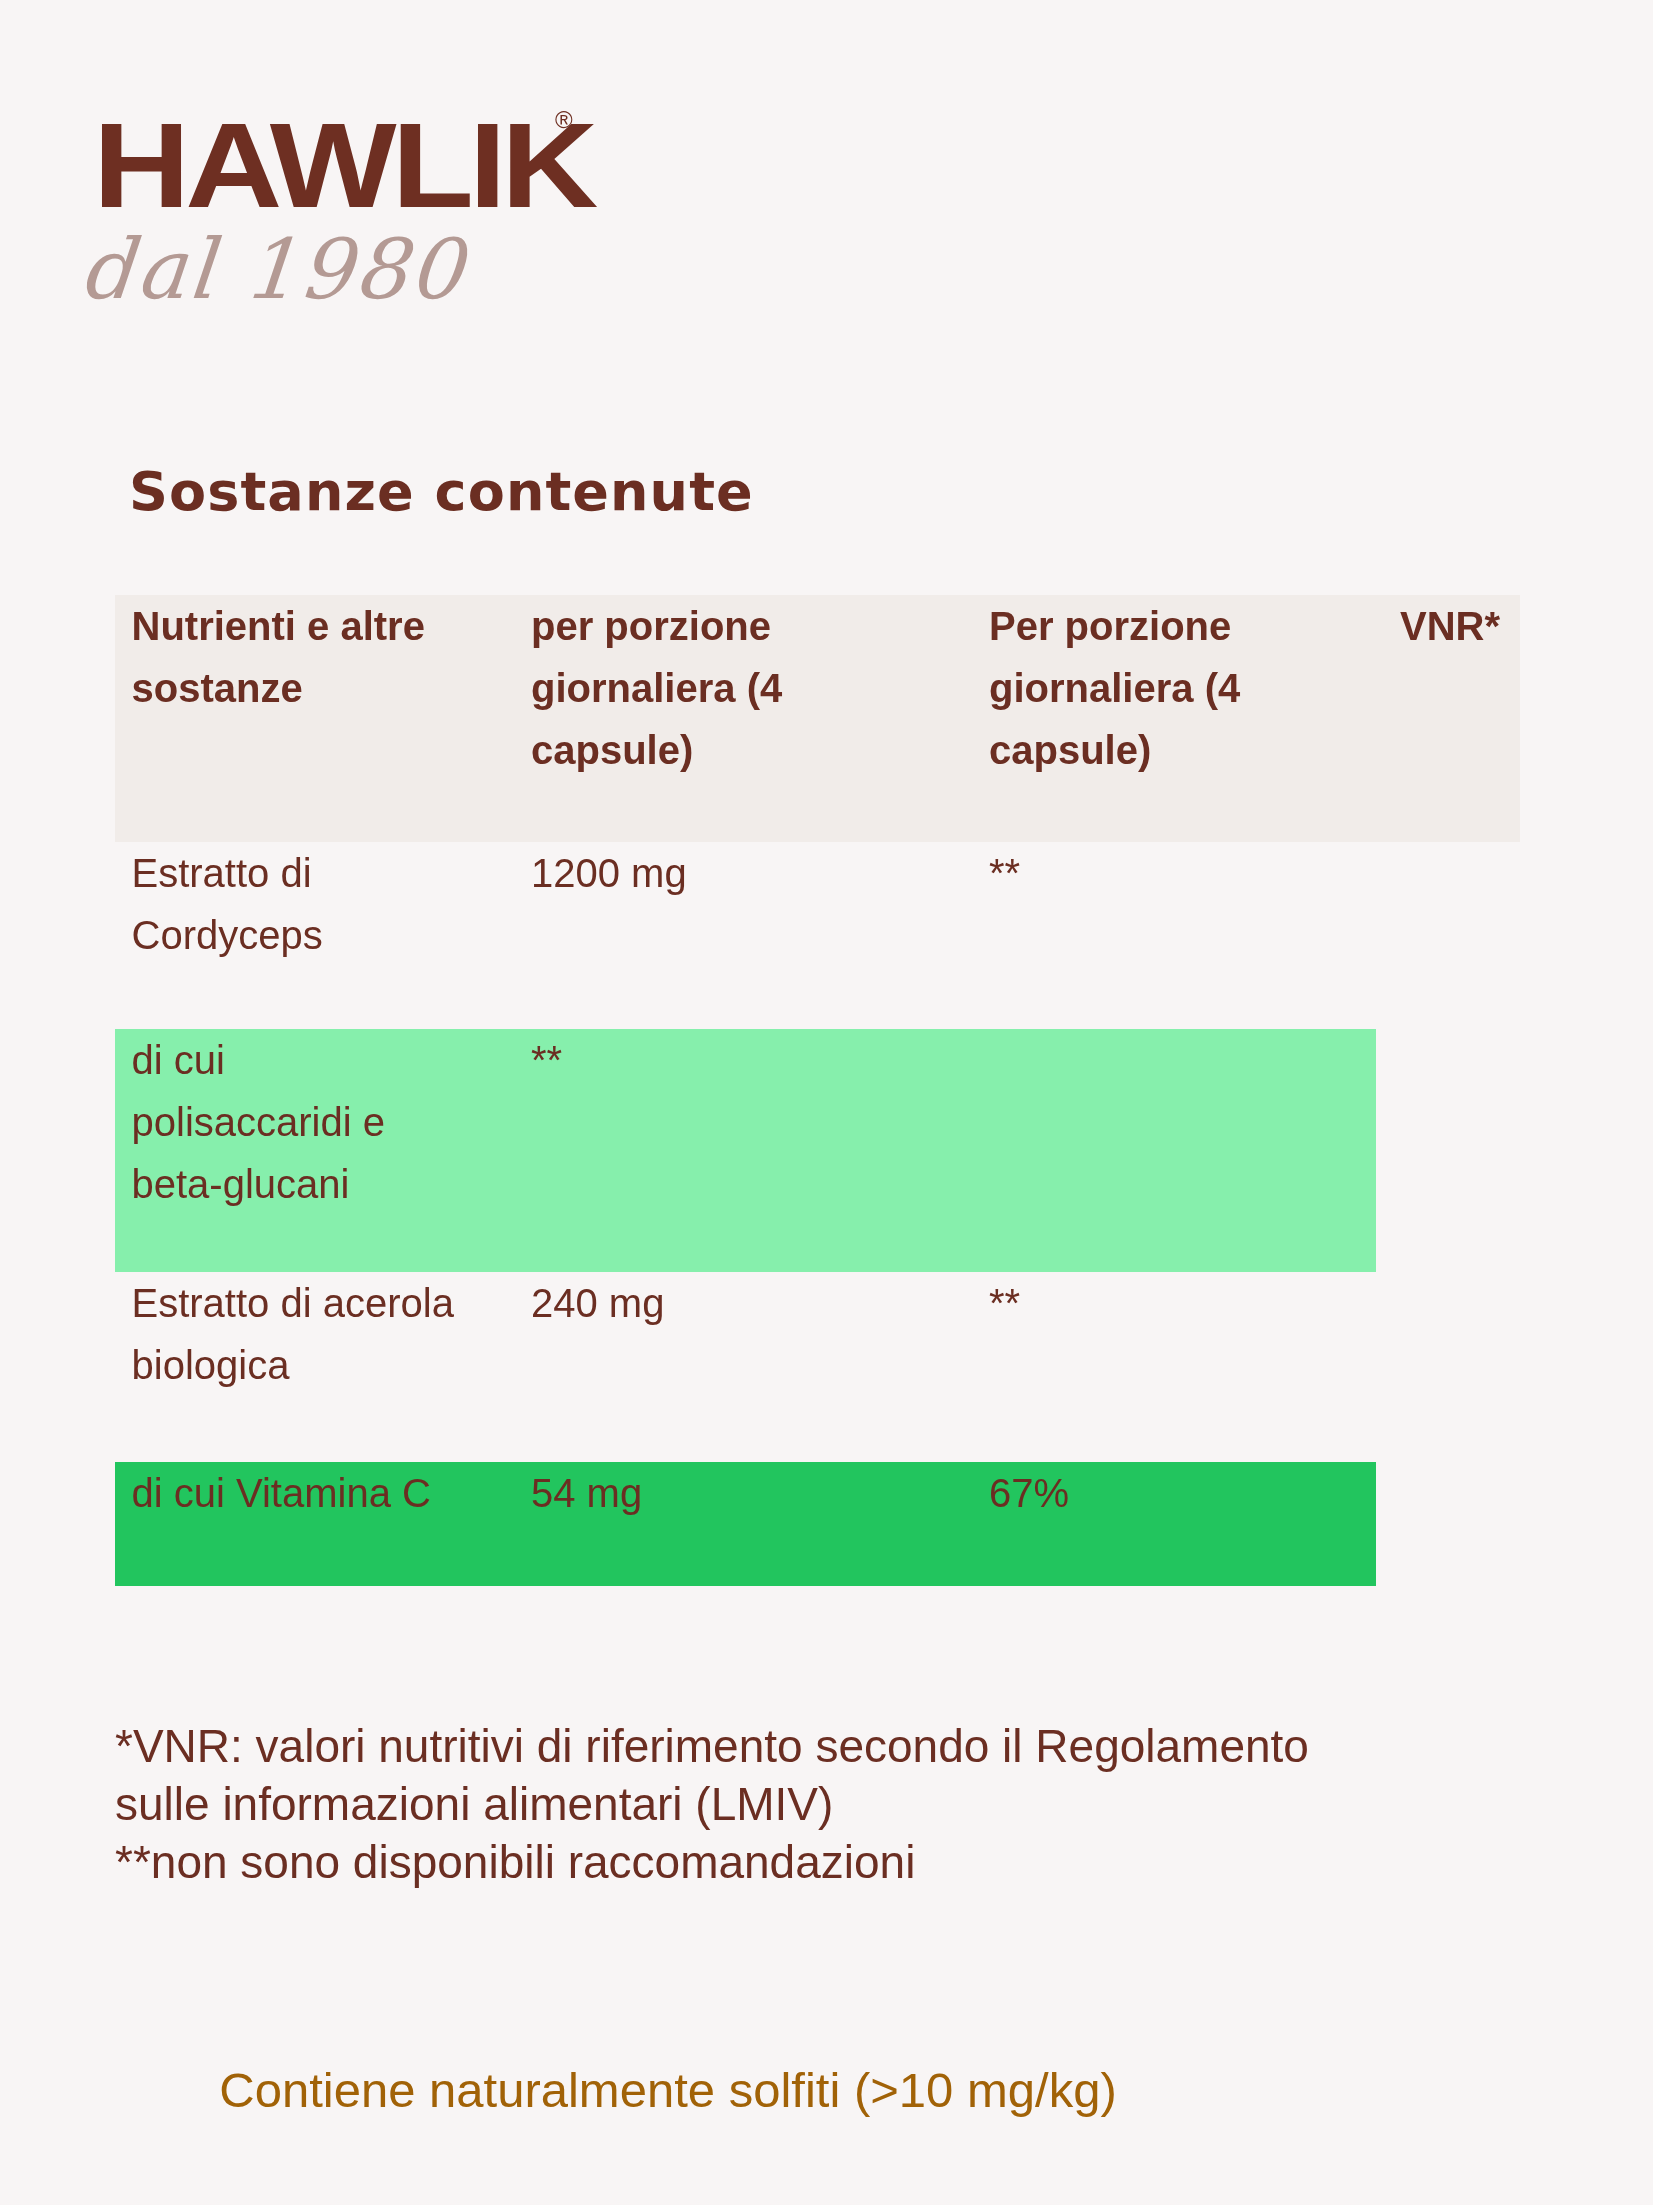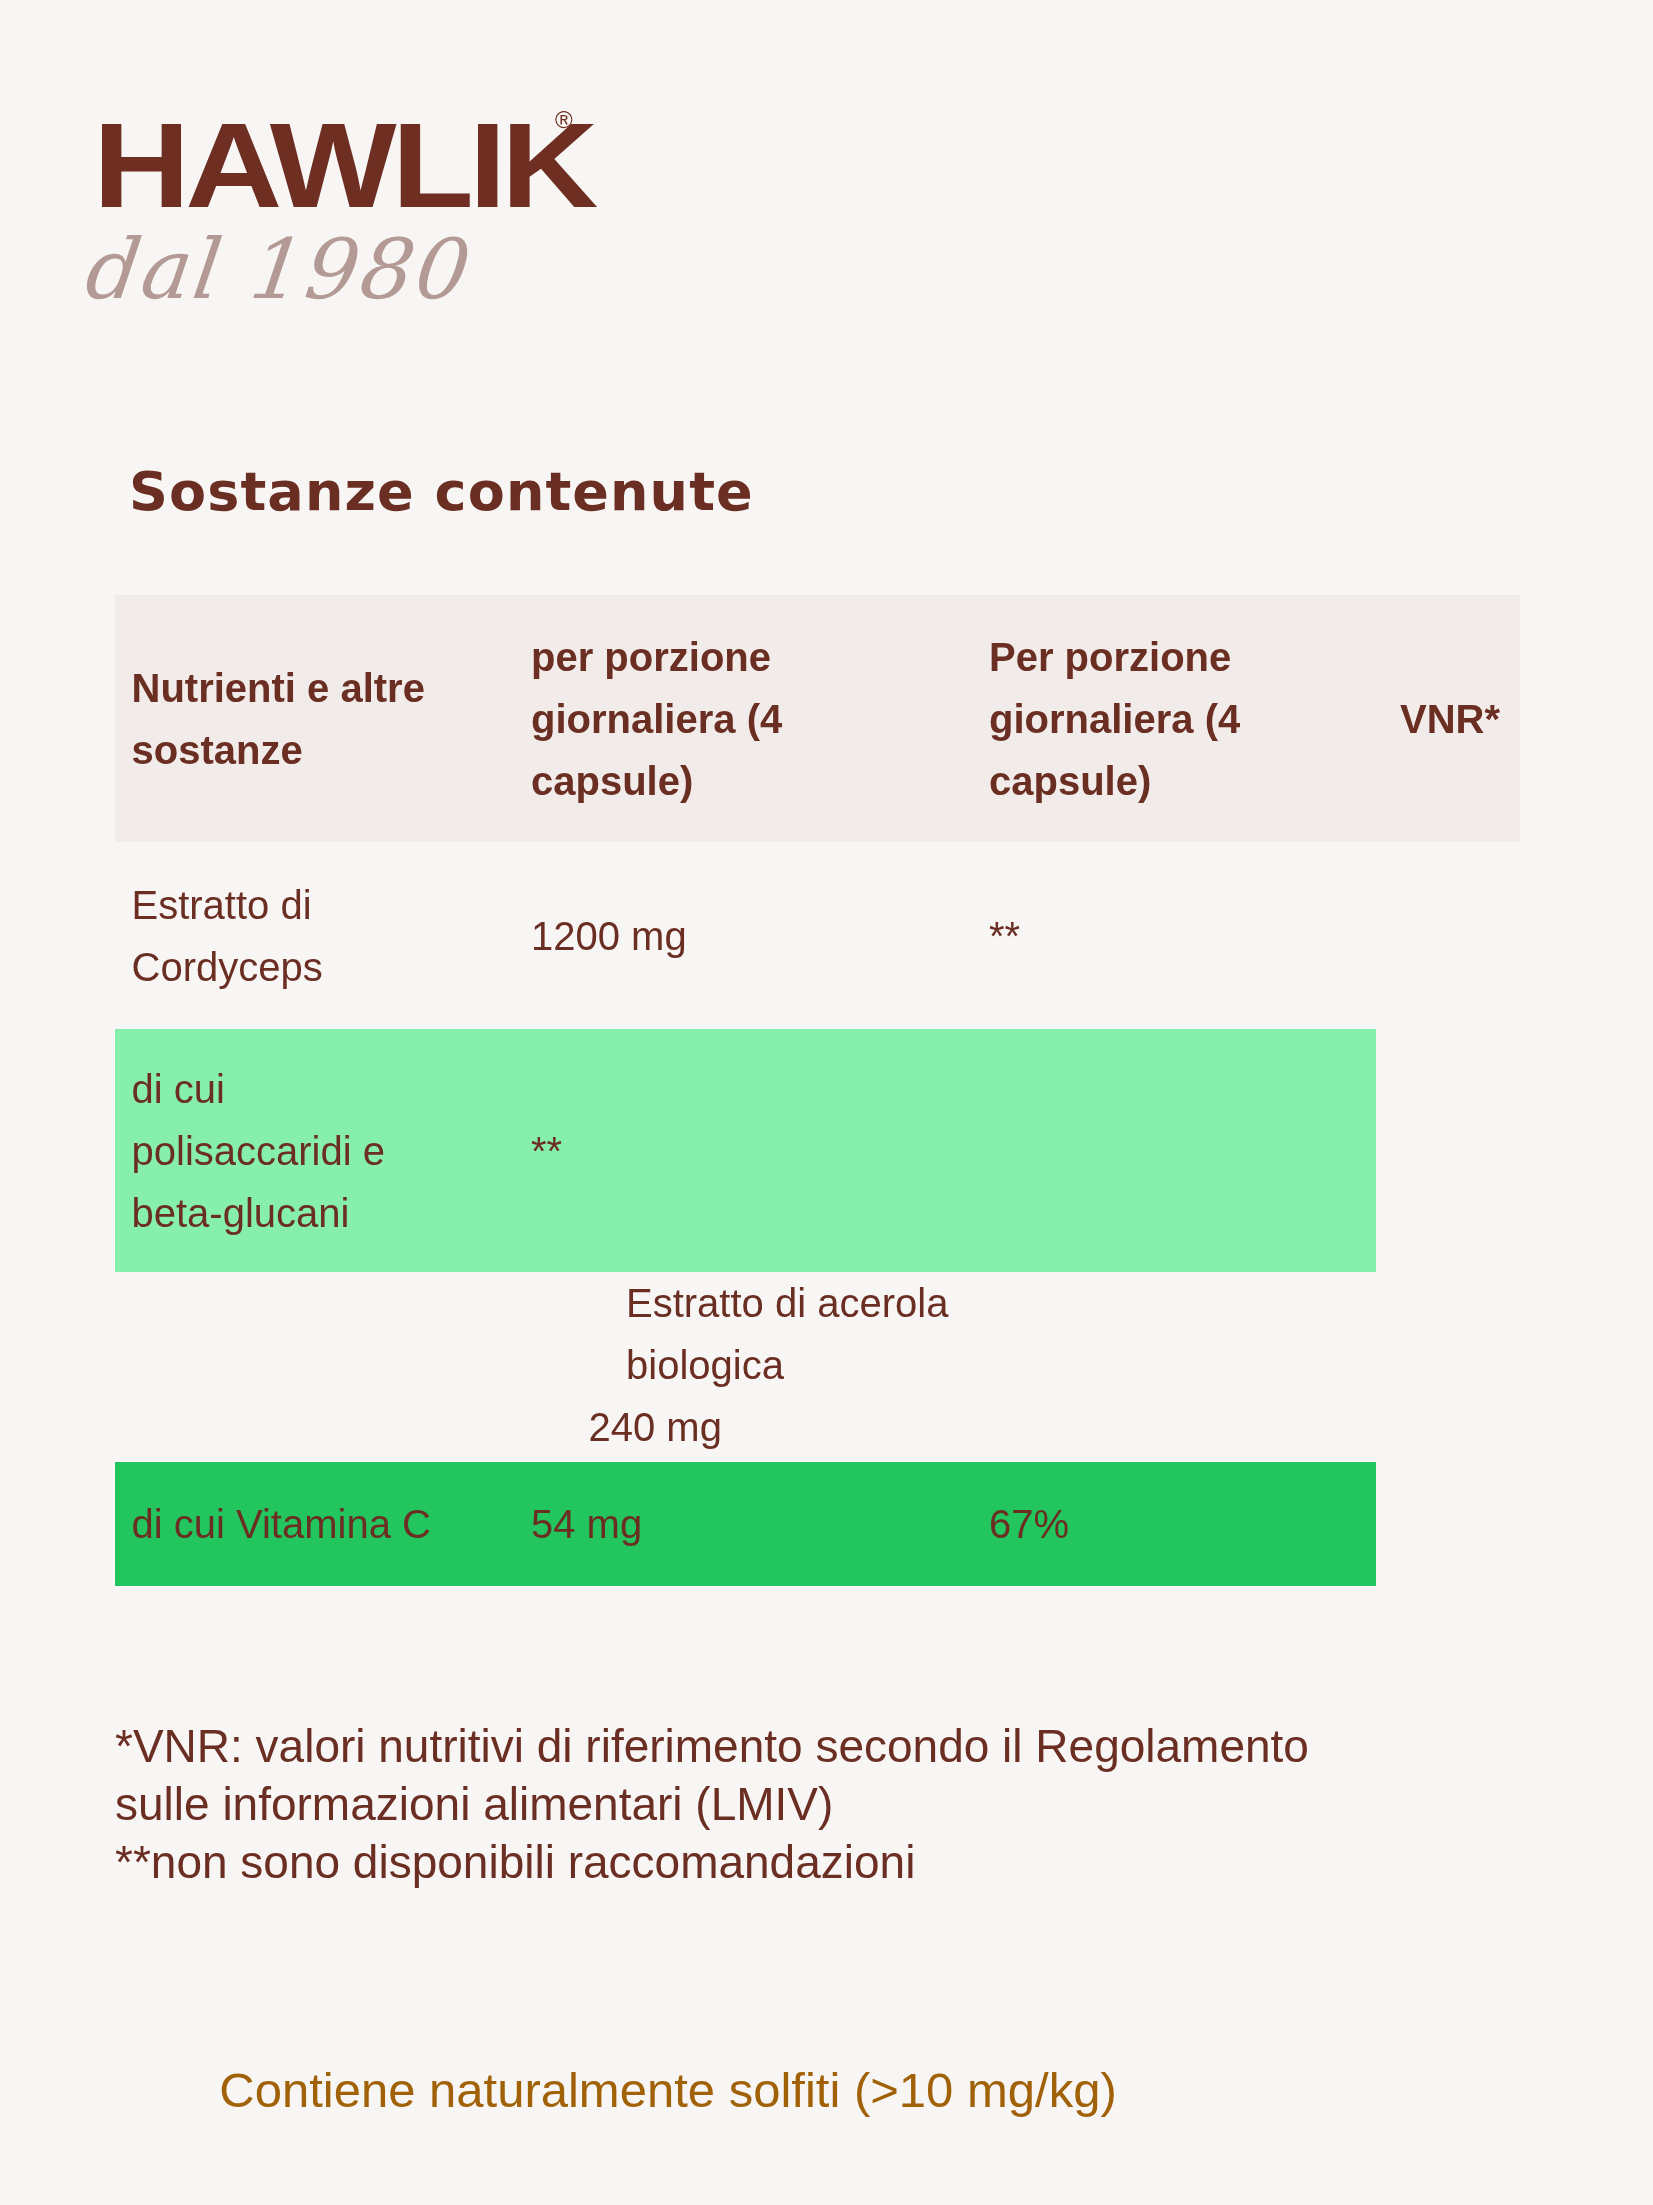--- a/index.html
+++ b/index.html
@@ -45,35 +45,35 @@
     font-weight:700;
     font-size:54px;
     color:#6b2e22;
     margin:0;
     letter-spacing:1.1px;
   }
   .table {
     position:absolute; left:115px; top:595px; width:1405px;
   }
   .row {
-    position:relative; display:flex; align-items:center;
+    position:relative; display:flex; 
     font-size:40px; line-height:62px;
   }
   .row .c1 { width:416px; padding-left:16.5px; box-sizing:border-box; }
   .row .c2 { width:458px; box-sizing:border-box; }
   .row .c3 { width:386px; box-sizing:border-box; }
   .row .c4 { flex:1; box-sizing:border-box; }
   .head {
     background:#f1ece9; height:247px; width:1405px;
     font-weight:700;
   }
   .head .c4 { text-align:right; padding-right:20px; }
   .r1 { height:187px; }
   .r2 { background:#86efac; height:243px; width:1261px; }
-  .r3 { height:190px;flex-direction:column; }
+  .r3 { height:190px; }
   .r4 { background:#22c55e; height:124px; width:1261px; }
   .cell-text { display:block; white-space:pre-line; }
   .notes {
     position:absolute; left:115px; top:1717px;
     font-size:46px; line-height:58px; color:#6b2e22;
   }
   .notes p { margin:0; white-space:pre-line; }
   .footer {
     position:absolute; left:0; width:1336px; top:2062px;
     text-align:center; font-size:49px; color:#a16207;

